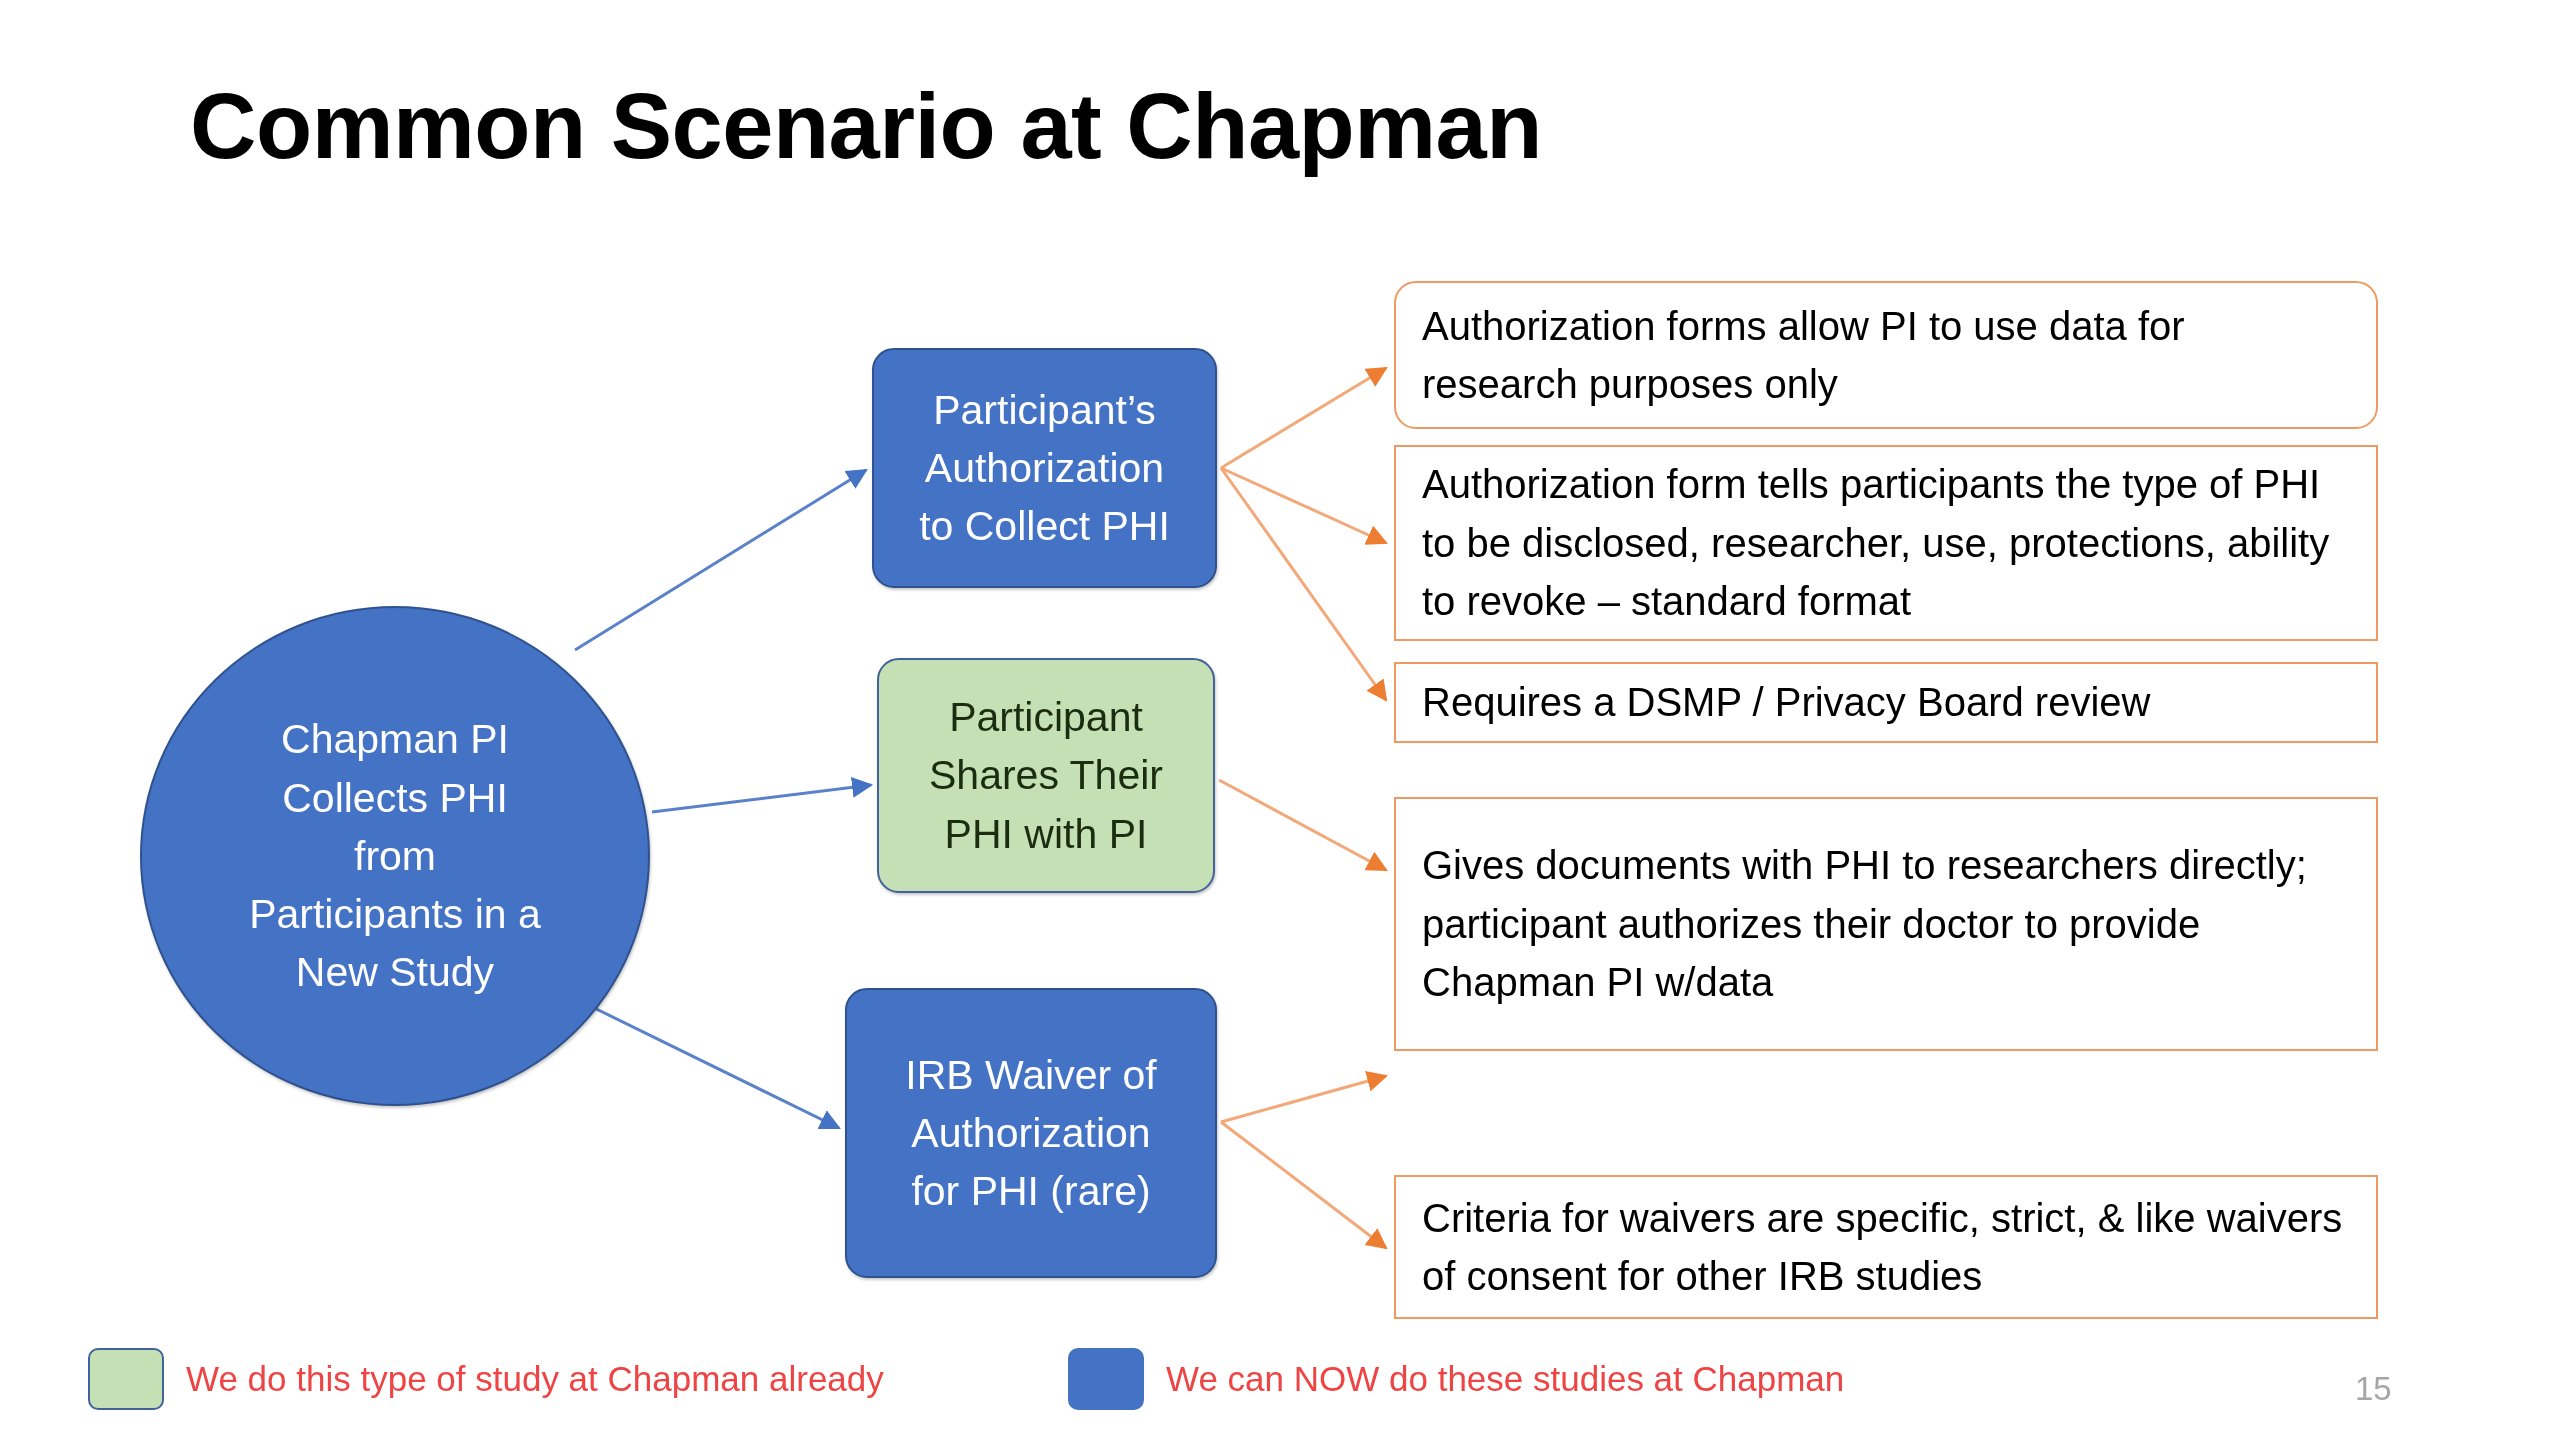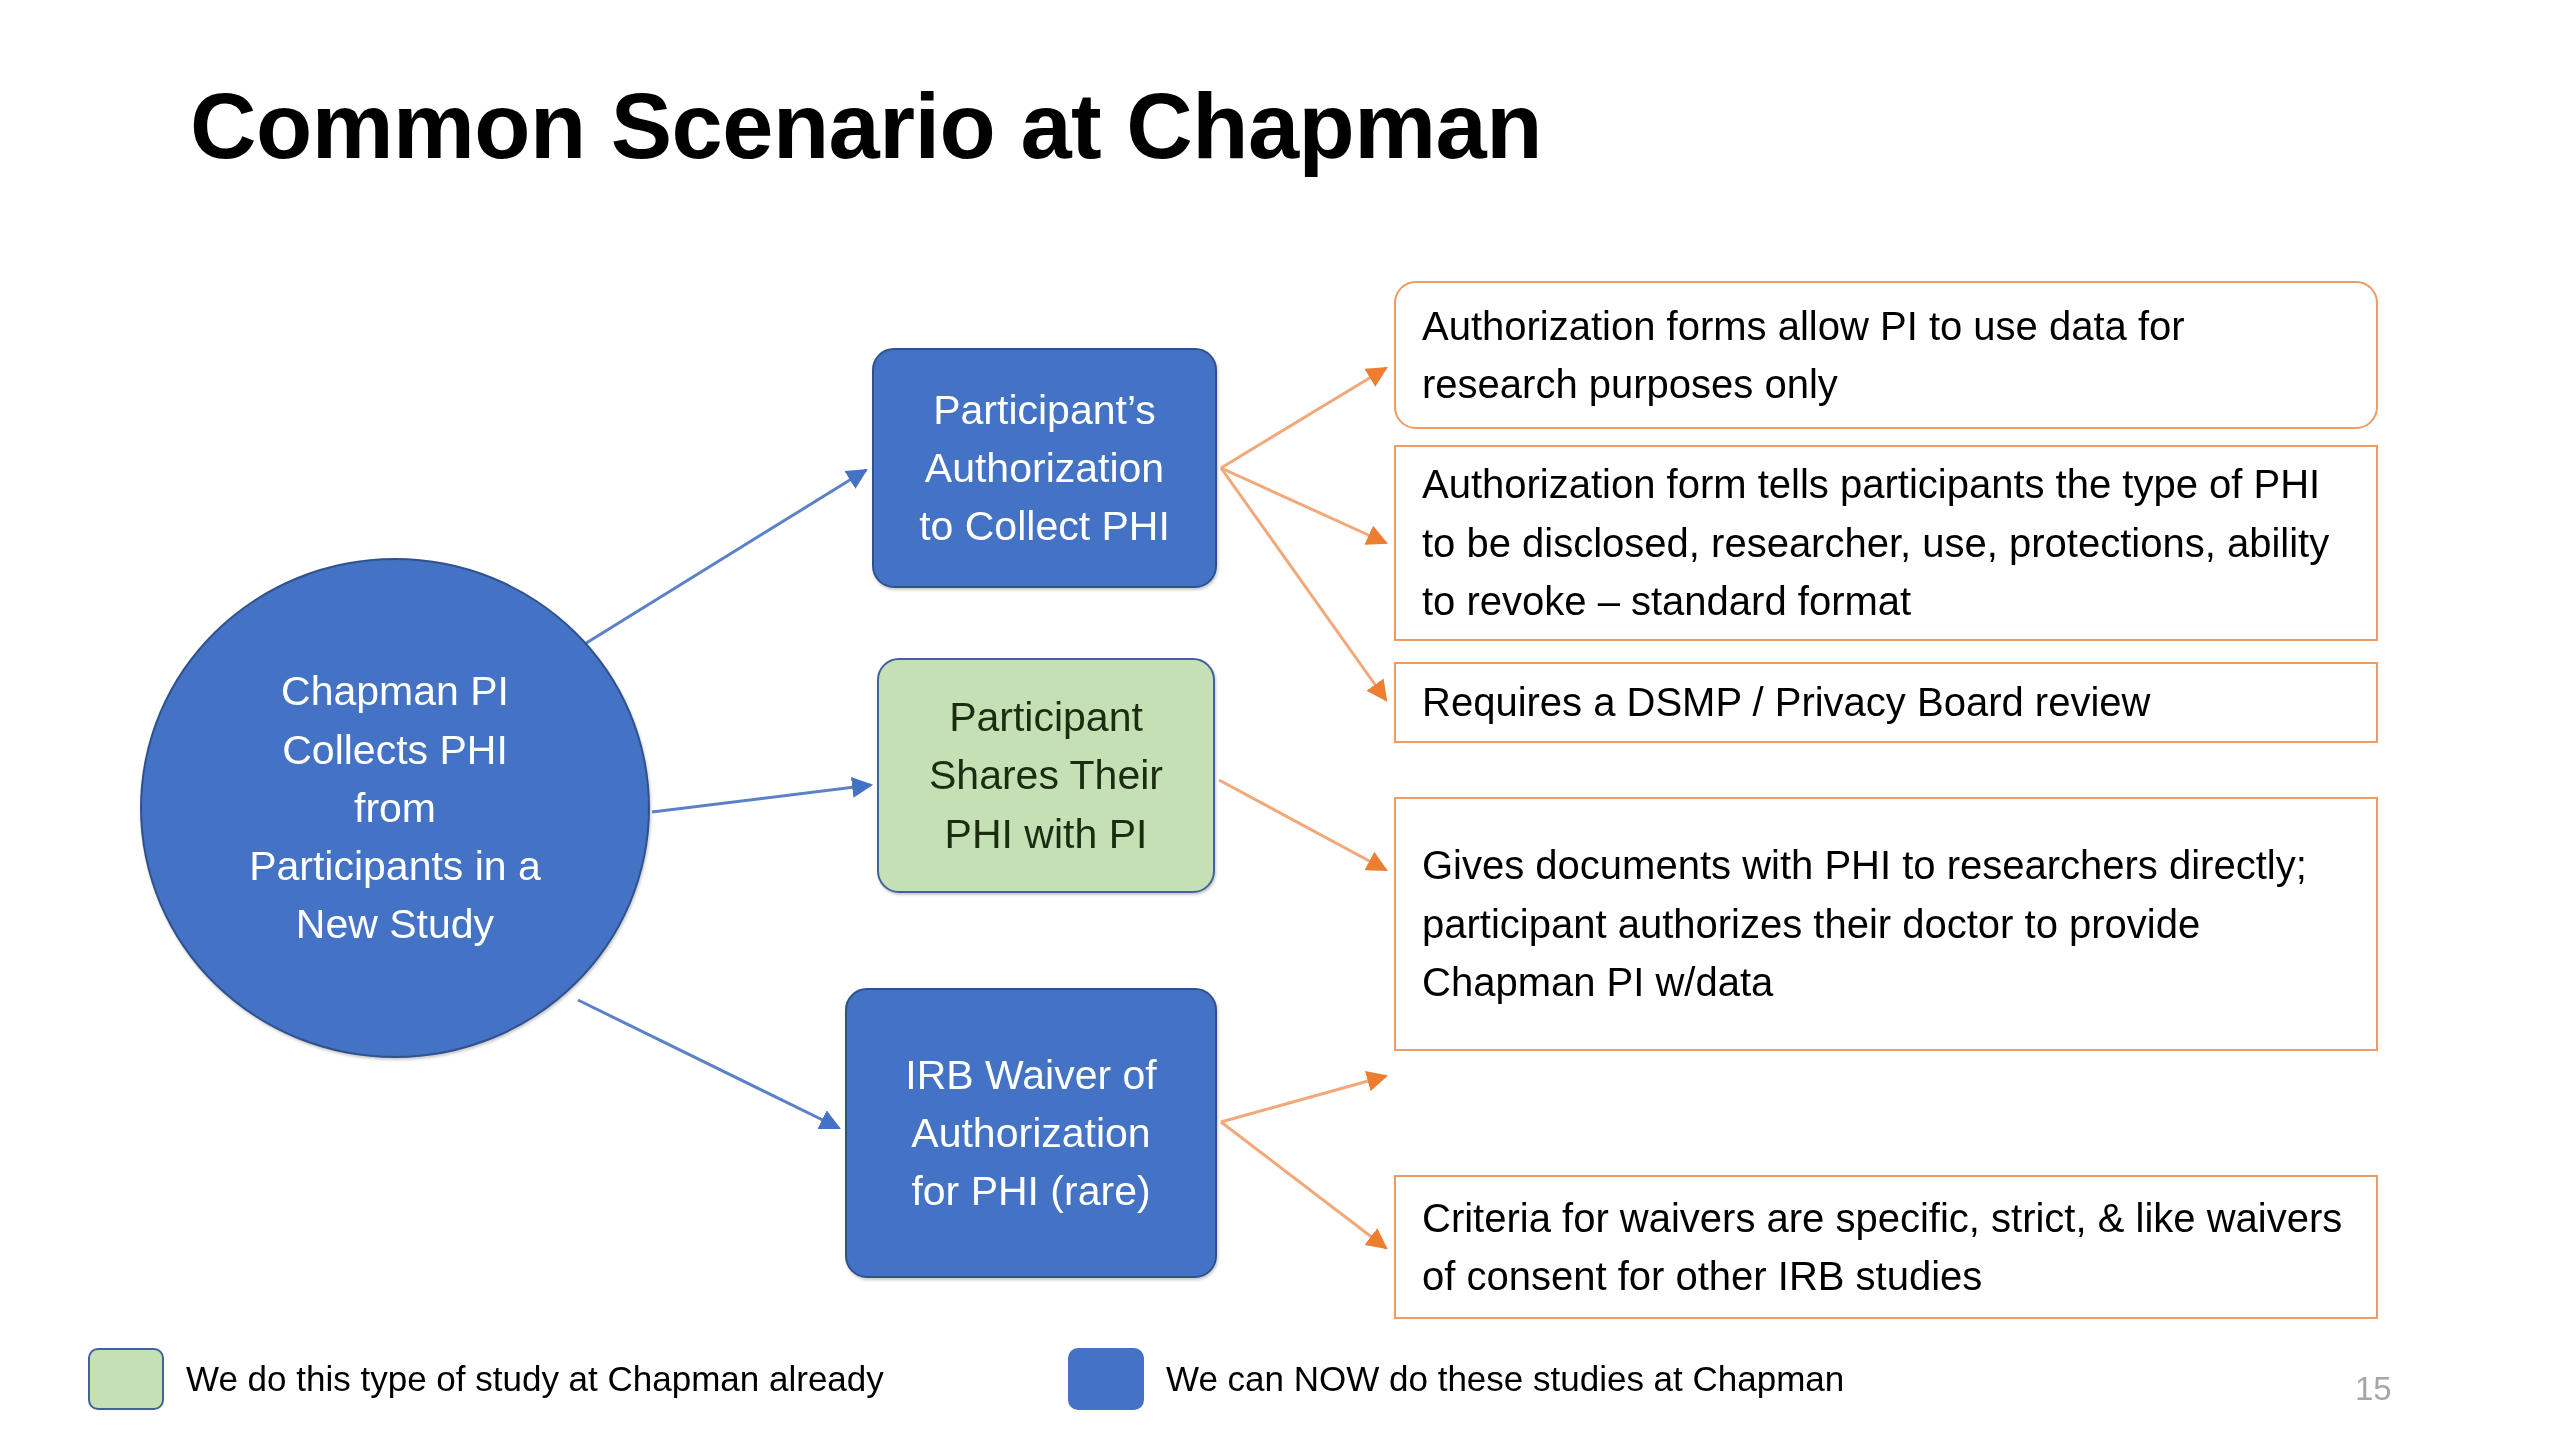--- a/index.html
+++ b/index.html
@@ -38,21 +38,21 @@
     top: 0;
     width: 2560px;
     height: 1440px;
     pointer-events: none;
   }
 
   
   #source-node {
     position: absolute;
     left: 140px;
-    top: 558px;
+    top: 606px;
     width: 510px;
     height: 500px;
     border-radius: 50%;
     background: #4472C4;
     border: 2px solid #2F528F;
     box-sizing: border-box;
     display: flex;
     align-items: center;
     justify-content: center;
     box-shadow: 1px 2px 3px rgba(0,0,0,.22);
@@ -130,21 +130,21 @@
   .legend-swatch {
     width: 76px;
     height: 62px;
     border-radius: 10px;
     box-sizing: border-box;
   }
   .legend-swatch.green { background: #C5E0B4; border: 2px solid #41629A; }
   .legend-swatch.blue  { background: #4472C4; border: 2px solid #4472C4; }
   .legend-label {
     font-size: 35px;
-    color: #000000;
+    color: #ef4444;
     white-space: nowrap;
   }
 
   
   #page-number {
     position: absolute;
     left: 2355px;
     top: 1370px;
     font-size: 33px;
     color: #A6A6A6;

